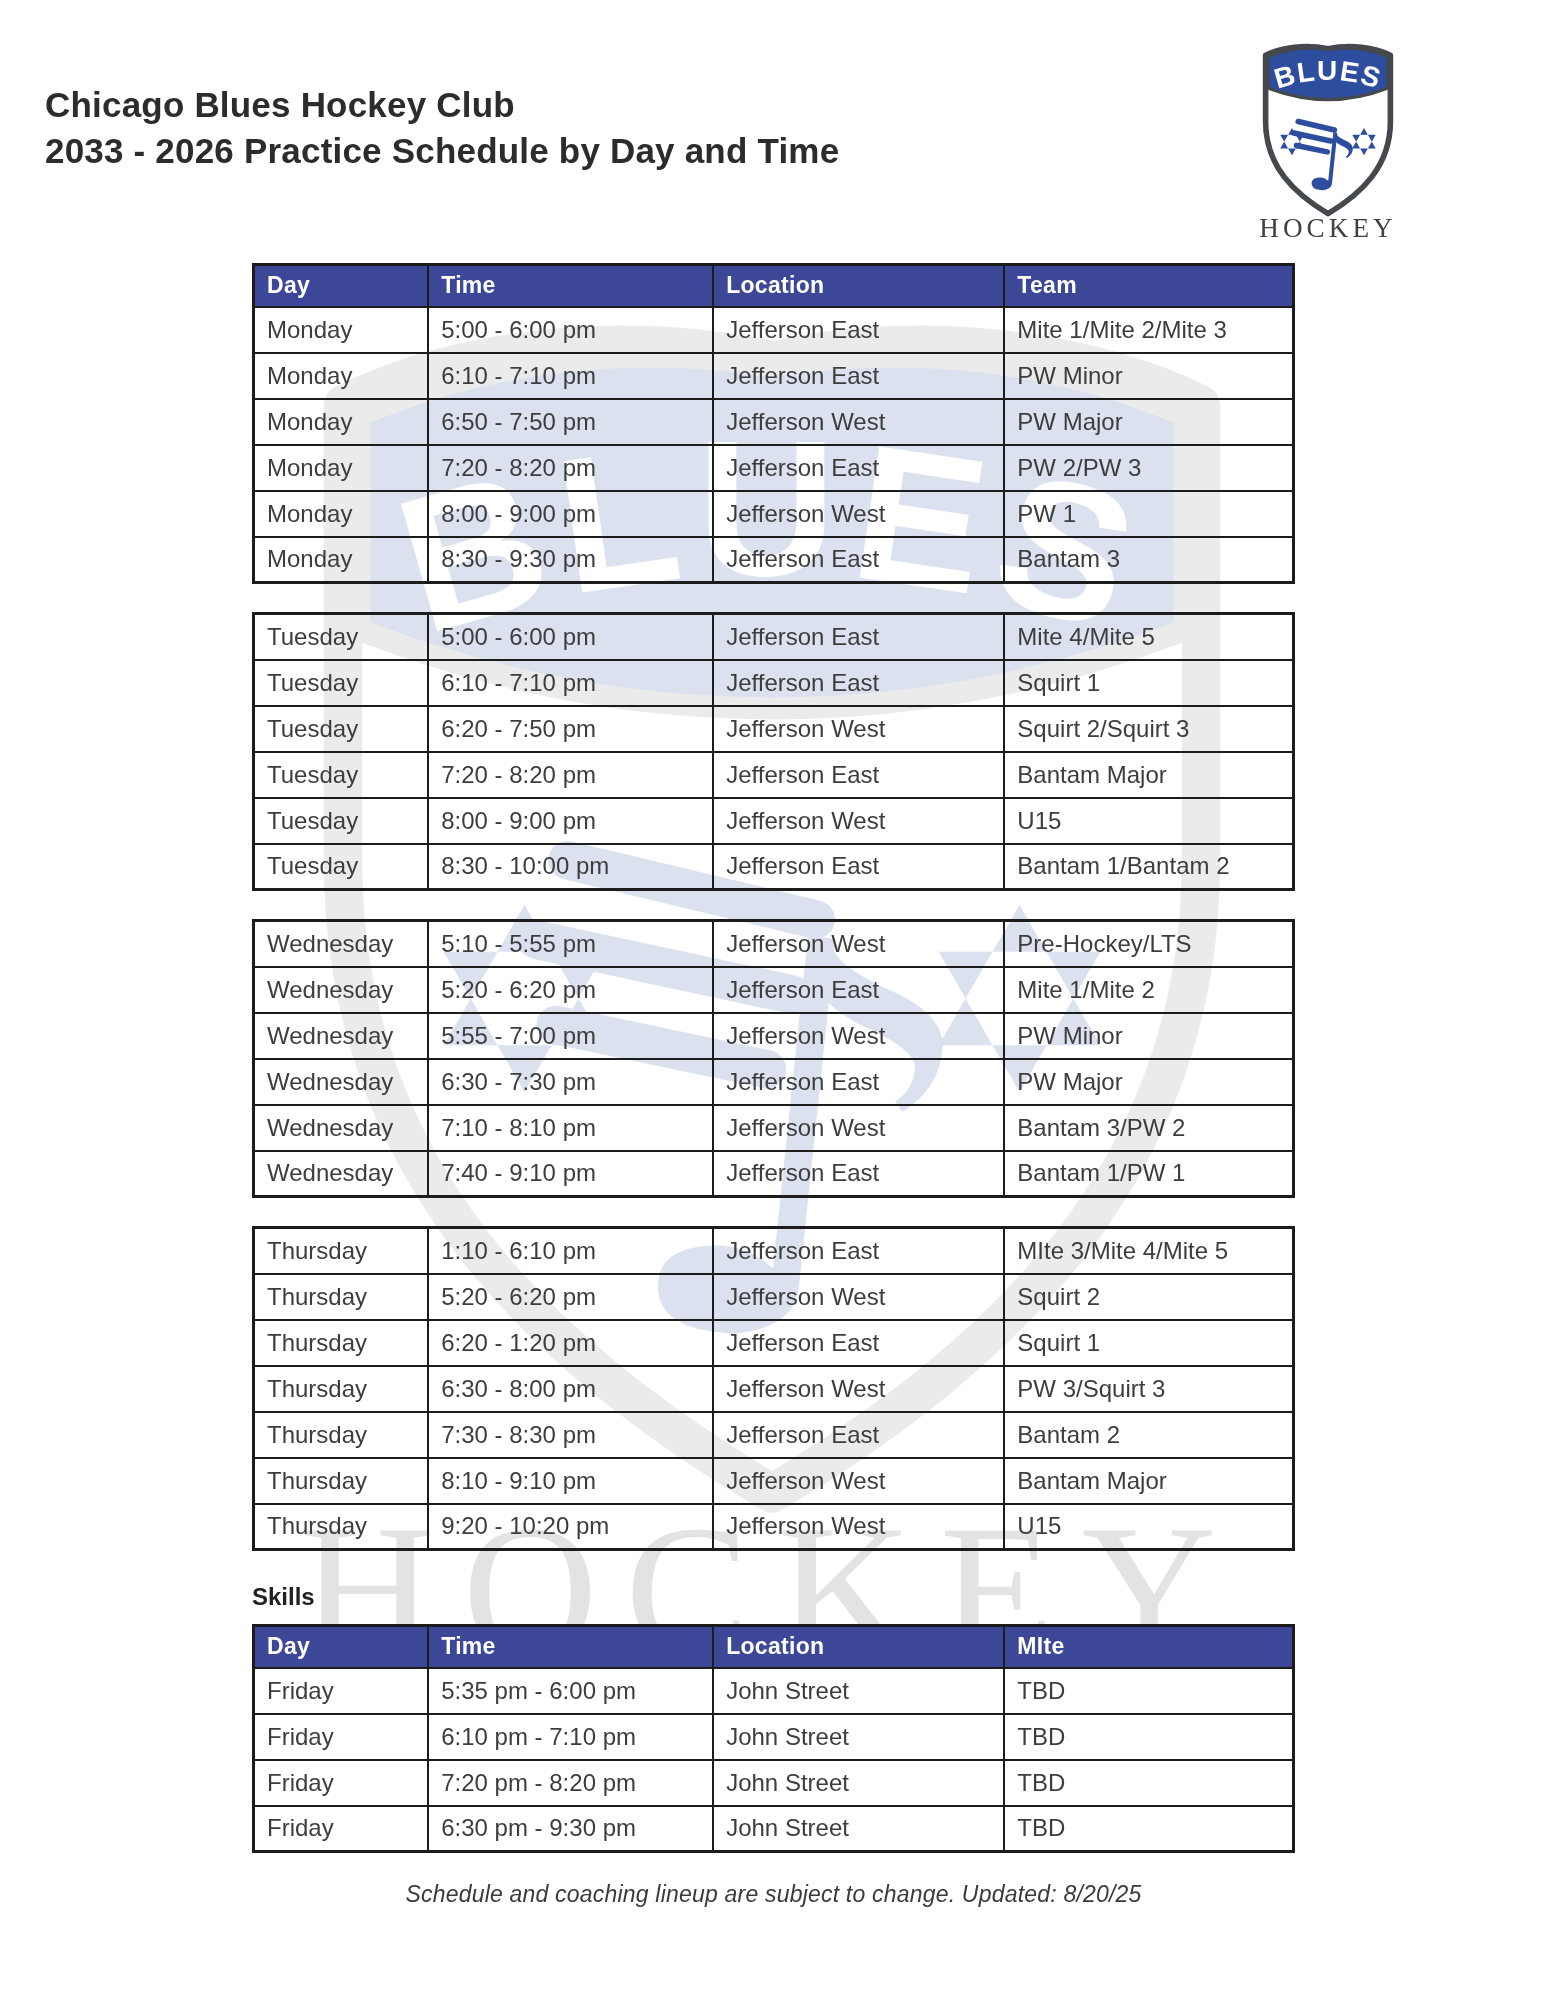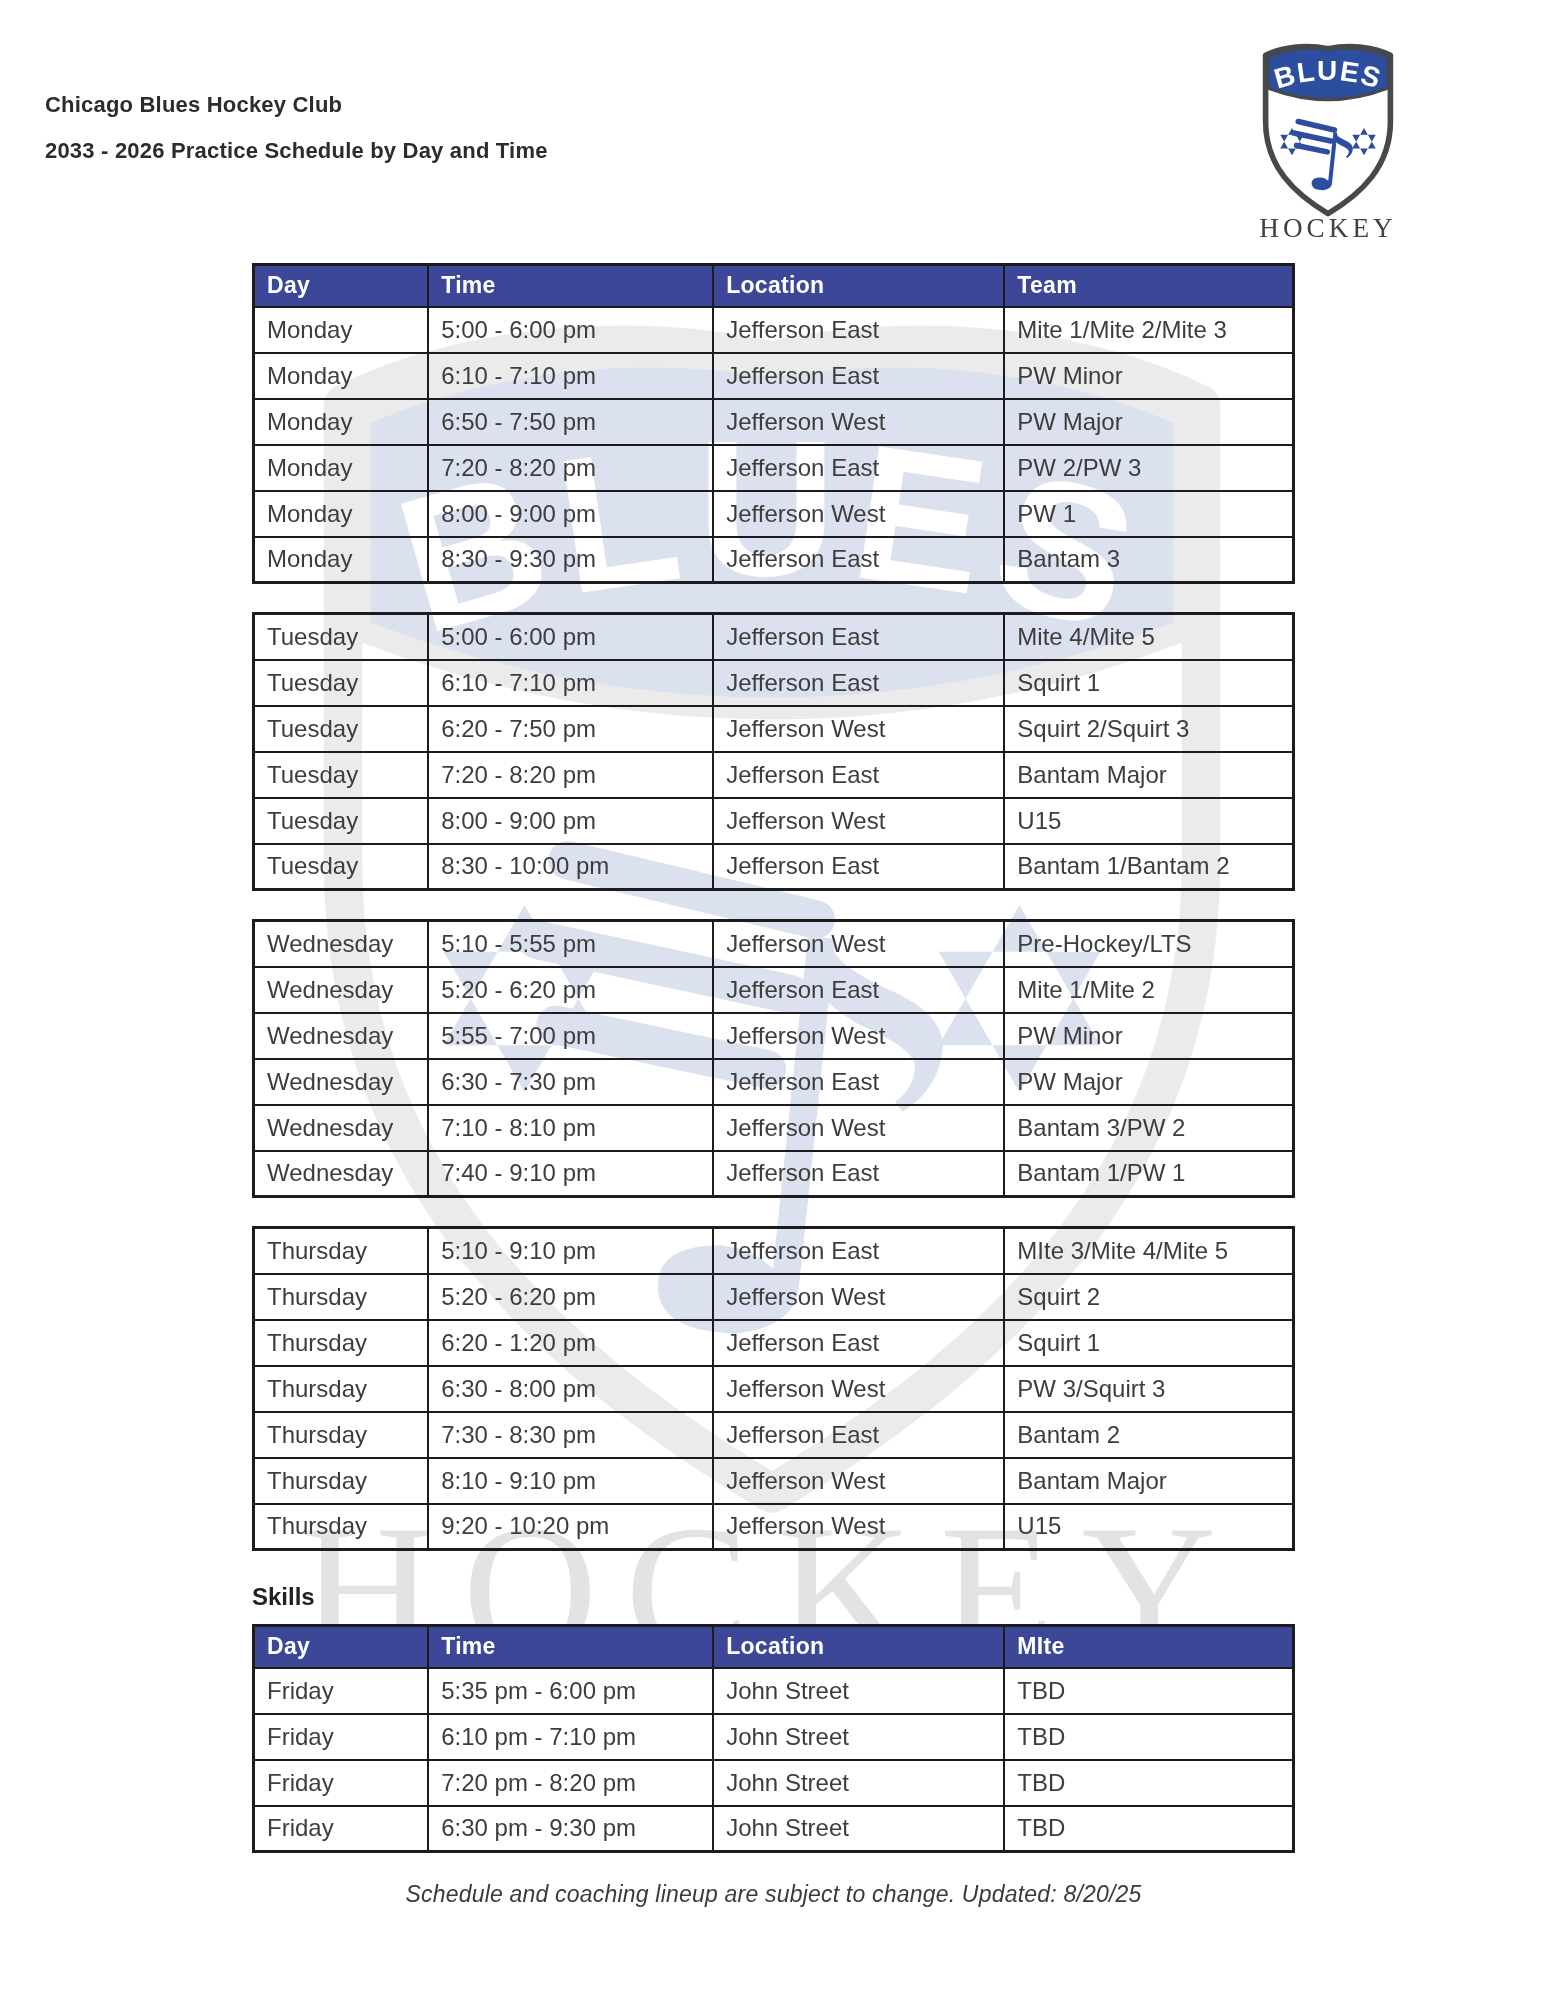--- a/index.html
+++ b/index.html
@@ -7,21 +7,21 @@
   body {
     width:1545px; height:2000px; position:relative; overflow:hidden;
     font-family:"Liberation Sans","DejaVu Sans",sans-serif;
     color:#3d3d3d;
   }
   .page { position:relative; width:100%; height:100%; }
 
   
   .titles { position:absolute; left:45px; top:82px; z-index:2; }
   .title-line {
-    font-size:22px; font-weight:bold; color:#2c2c2c;
+    font-size:35px; font-weight:bold; color:#2c2c2c;
     letter-spacing:0.2px; line-height:46px;
   }
 
   .logo { position:absolute; left:1248px; top:40px; width:160px; z-index:2; }
   .logo svg { width:100%; height:auto; display:block; }
   .logo { --badge-blue:#2d4e9e; --badge-dark:#45484c; --badge-word:#3f4245; }
 
   
   .watermark {
     position:absolute; left:222px; top:300px; width:1100px; z-index:0;
@@ -287,21 +287,21 @@
     <table class="sched">
       <colgroup>
           <col class="c-day">
           <col class="c-time">
           <col class="c-loc">
           <col class="c-last">
         </colgroup>
       <tbody>
   <tr>
     <td>Thursday</td>
-    <td>5:10 - 9:10 pm</td>
+    <td>1:10 - 6:10 pm</td>
     <td>Jefferson East</td>
     <td>MIte 3/Mite 4/Mite 5</td>
   </tr>
 
   <tr>
     <td>Thursday</td>
     <td>5:20 - 6:20 pm</td>
     <td>Jefferson West</td>
     <td>Squirt 2</td>
   </tr>

